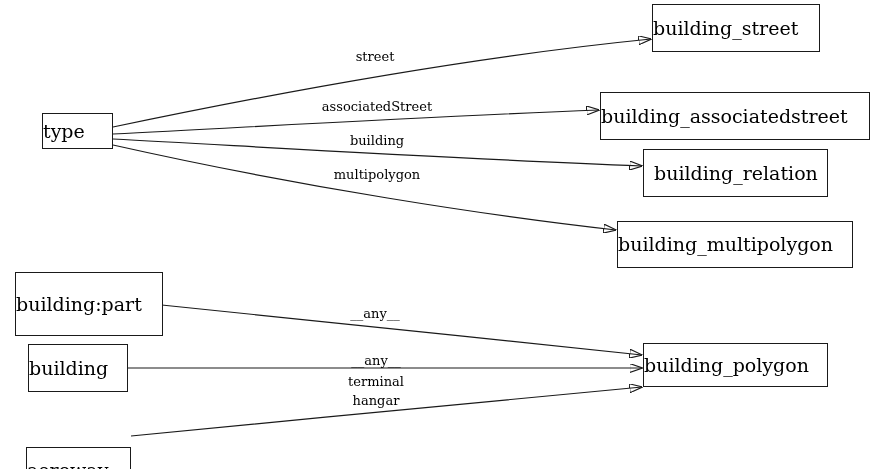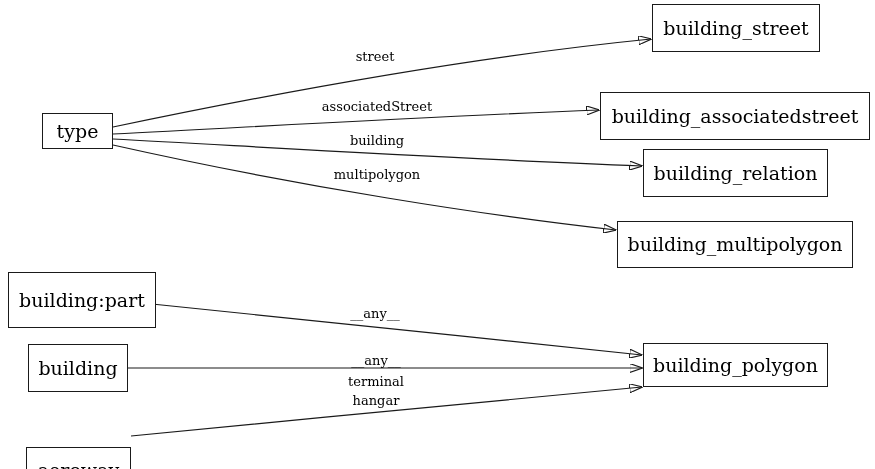--- a/index.html
+++ b/index.html
@@ -28,21 +28,20 @@
     stroke: #1a1a1a;
     stroke-width: 1.2;
   }
   .node {
     position: absolute;
     box-sizing: border-box;
     border: 1.5px solid #1a1a1a;
     background: #ffffff;
     display: flex;
     align-items: center;
-    justify-content: center;
     font-size: 19px;
     line-height: 1;
     white-space: nowrap;
   }
   .edge-label {
     position: absolute;
     transform: translate(-50%, -50%);
     font-size: 13px;
     line-height: 19px;
     white-space: pre-line;
@@ -74,29 +73,29 @@
   </div>
 
   <div class="node" style="left:652px; top:4px; width:168px; height:48px;">
     <span>building_street</span>
   </div>
 
   <div class="node" style="left:600px; top:75px; width:270px; height:48px;margin-top:17px;">
     <span>building_associatedstreet</span>
   </div>
 
-  <div class="node" style="left:643px; top:149px; width:185px; height:48px;">
+  <div class="node" style="left:643px; top:149px; width:185px; height:48px;padding-left:10px;">
     <span>building_relation</span>
   </div>
 
   <div class="node" style="left:617px; top:221px; width:236px; height:47px;">
     <span>building_multipolygon</span>
   </div>
 
-  <div class="node" style="left:8px; top:272px; width:148px; height:56px;">
+  <div class="node" style="left:15px; top:272px; width:148px; height:64px;">
     <span>building:part</span>
   </div>
 
   <div class="node" style="left:28px; top:344px; width:100px; height:48px;">
     <span>building</span>
   </div>
 
   <div class="node" style="left:26px; top:415px; width:105px; height:47px;margin-top:32px;">
     <span>aeroway</span>
   </div>

